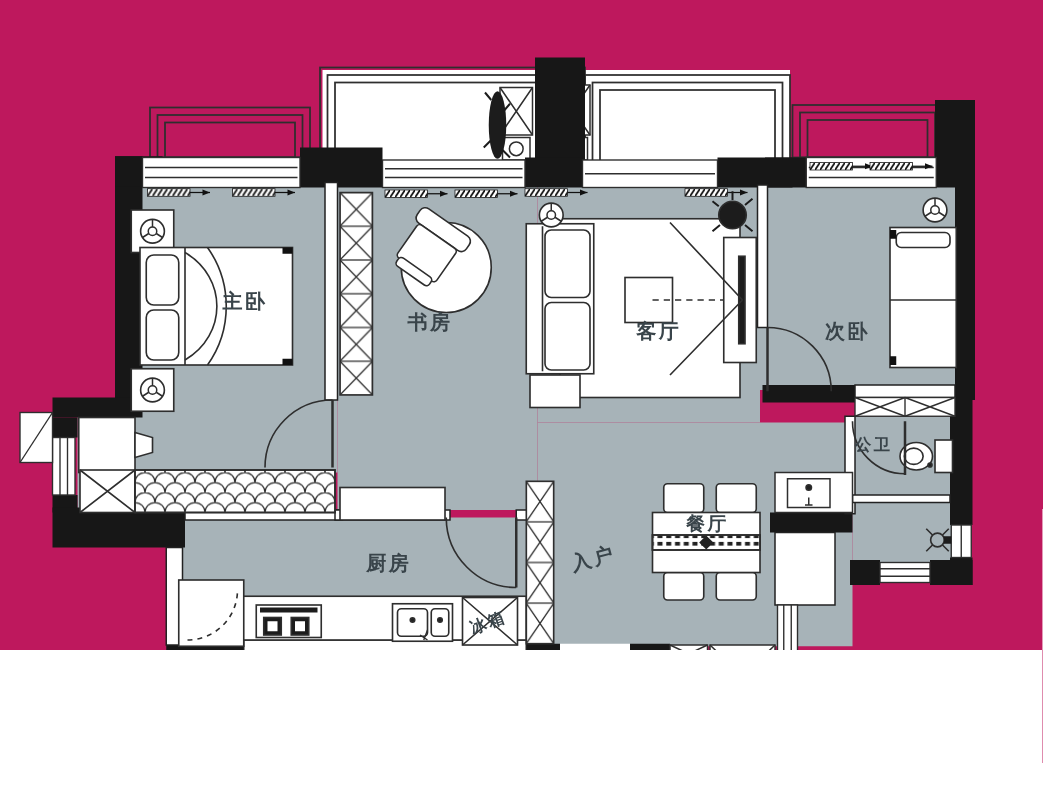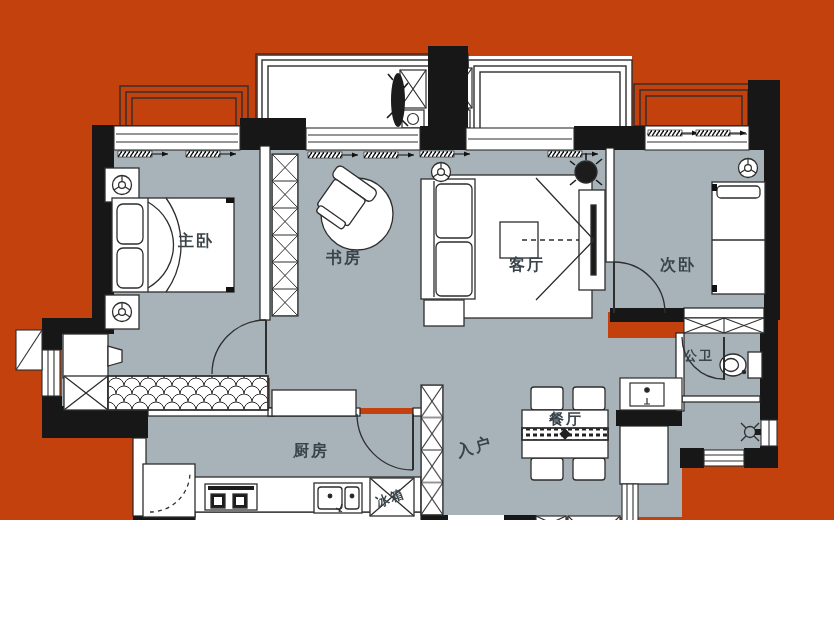--- a/index.html
+++ b/index.html
@@ -1,16 +1,16 @@
 <!DOCTYPE html>
 <html><head>
 <meta charset="utf-8">
 <style>
   html,body{margin:0;padding:0;background:#ffffff;}
-  .stage{position:relative;width:834px;height:520px;background:#c2410c;overflow:hidden;
+  .stage{position:relative;width:834px;height:520px;background:#be185d;overflow:hidden;
          font-family:"Liberation Sans","DejaVu Sans",sans-serif;}
   svg{display:block;}
   .room-label{font-family:"Liberation Sans","DejaVu Sans",sans-serif;font-weight:600;
               fill:#39444a;letter-spacing:2px;}
 </style>
 </head>
 <body>
 
 <div class="stage">
 <svg width="834" height="632" viewBox="0 0 834 632" xmlns="http://www.w3.org/2000/svg">

